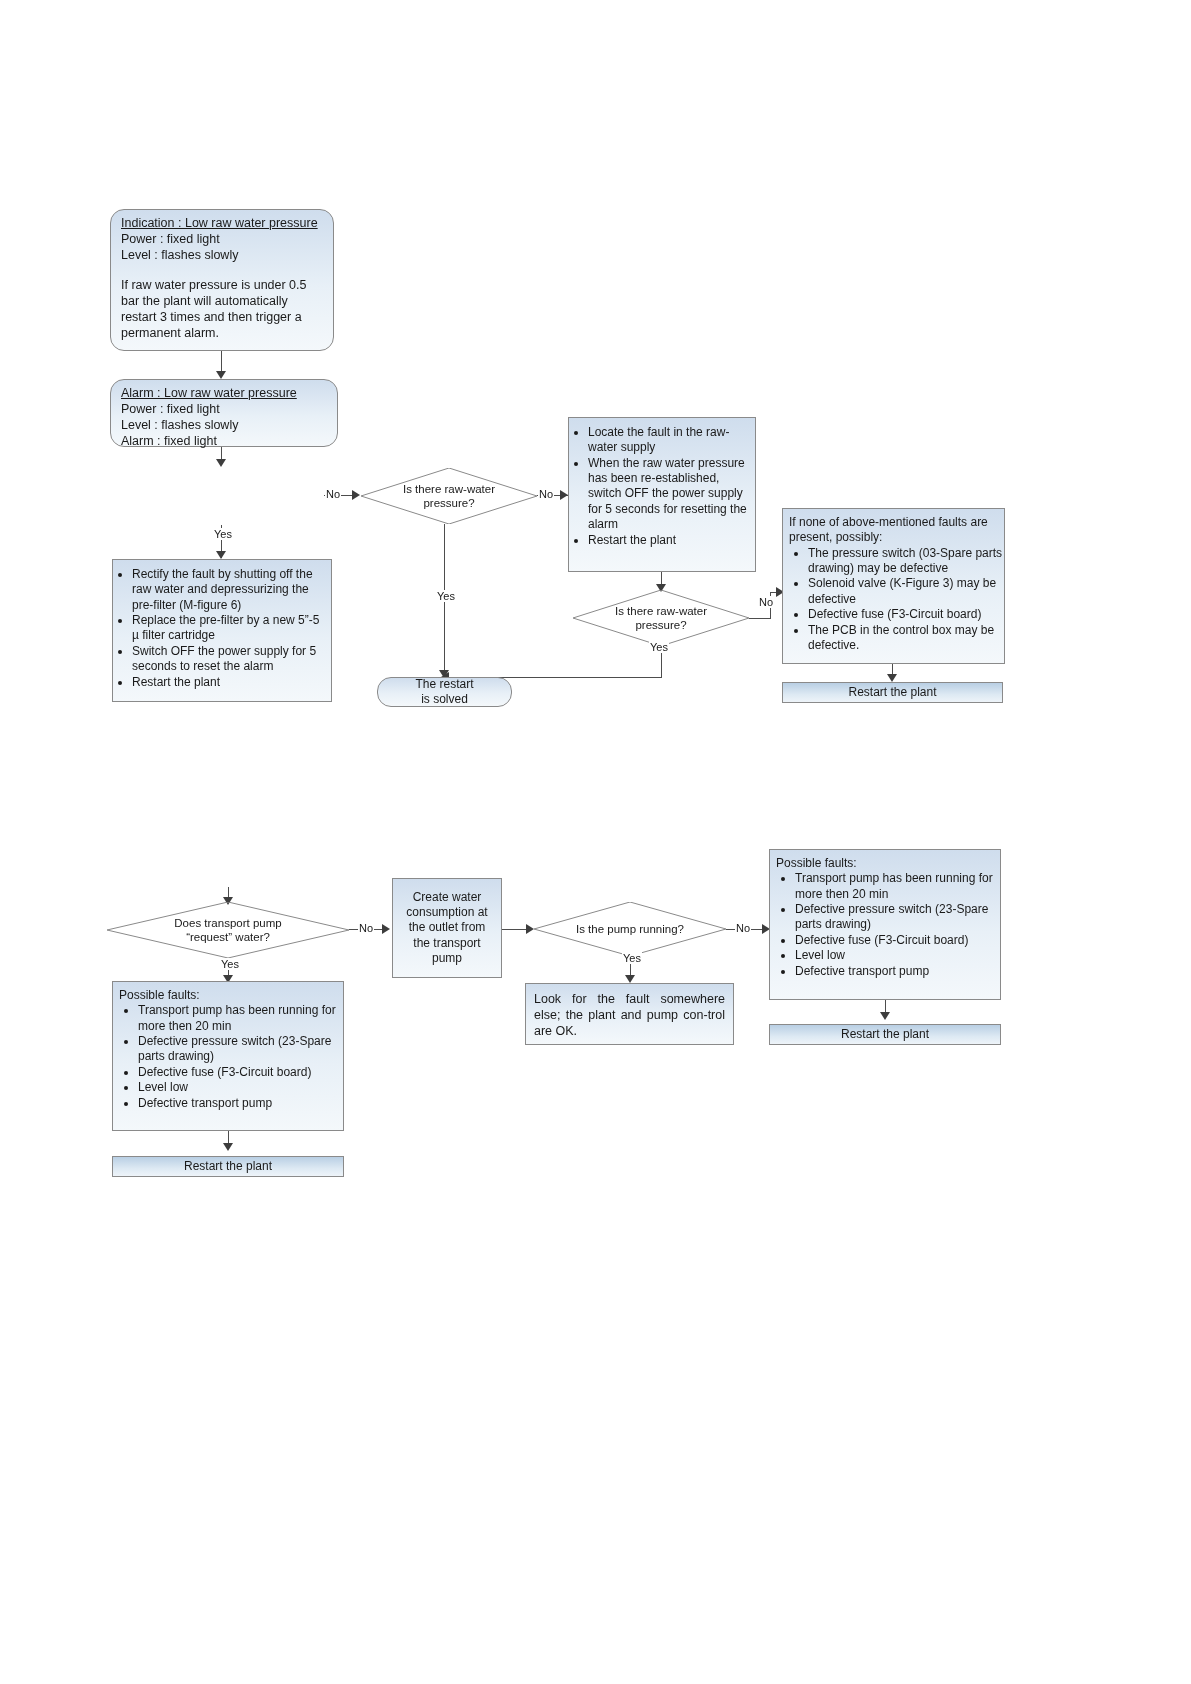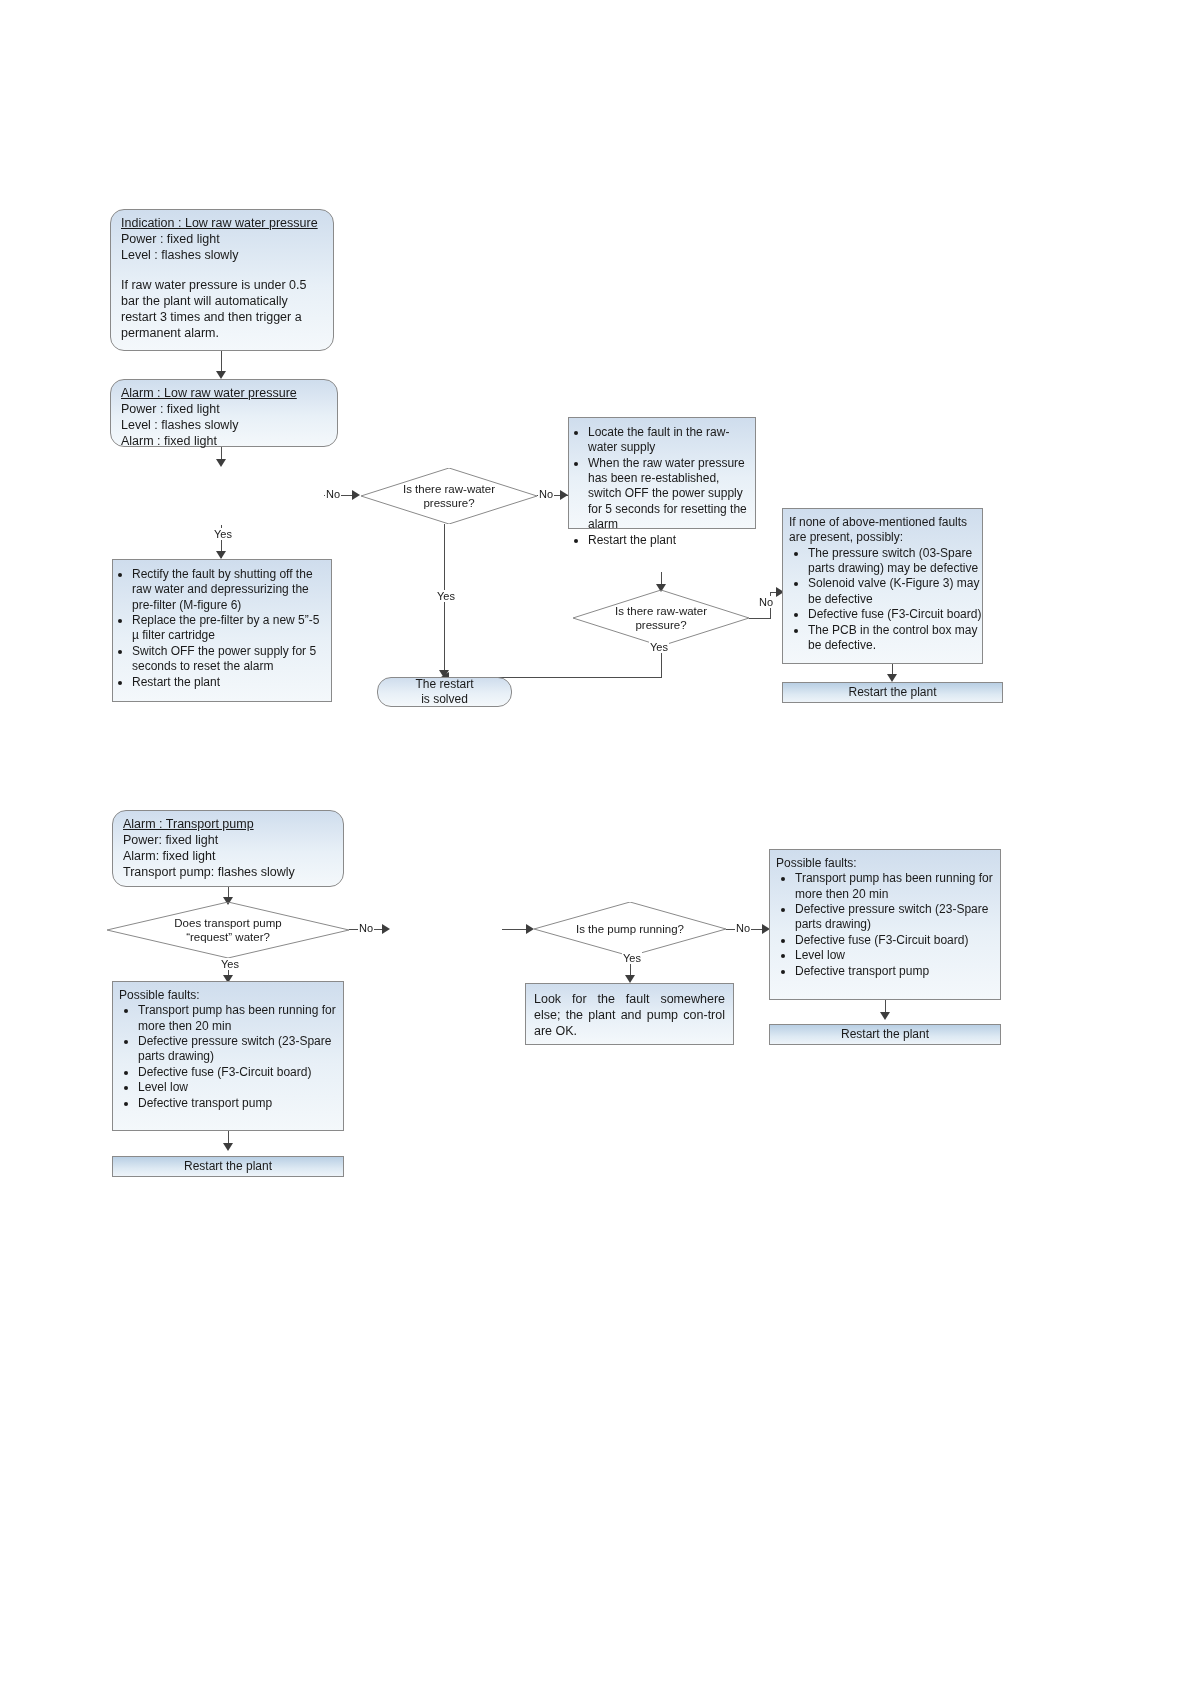--- a/index.html
+++ b/index.html
@@ -169,21 +169,21 @@
   </div>
 
   <div class="edge edge-h" style="left:537px; top:495px; width:31px;"></div>
   <div class="elabel" style="left:538px; top:488px;">No</div>
   <div class="arrow arrow-right" style="left:560px; top:490px;"></div>
 
   <div class="edge edge-v" style="left:444px; top:524px; height:152px;"></div>
   <div class="elabel" style="left:436px; top:590px;">Yes</div>
   <div class="arrow arrow-down" style="left:439px; top:670px;"></div>
 
-  <div class="node rect" style="left:568px; top:417px; width:188px; height:112px; font-size:12px; padding:7px 6px 23px 2px;">
+  <div class="node rect" style="left:568px; top:417px; width:188px; height:155px; font-size:12px; padding:7px 6px 23px 2px;">
     <ul class="bullets">
       <li>Locate the fault in the raw-water supply</li>
       <li>When the raw water pressure has been re-established, switch OFF the power supply for 5 seconds for resetting the alarm</li>
       <li>Restart the plant</li>
     </ul>
   </div>
 
   <div class="edge edge-v" style="left:661px; top:572px; height:16px;"></div>
   <div class="arrow arrow-down" style="left:656px; top:584px;"></div>
 
@@ -204,63 +204,60 @@
   <div class="edge edge-v" style="left:661px; top:646px; height:31px;"></div>
   <div class="elabel" style="left:649px; top:641px;">Yes</div>
   <div class="edge edge-h" style="left:444px; top:677px; width:218px;"></div>
   <div class="arrow arrow-left" style="left:441px; top:672px;"></div>
 
   <div class="node rounded center" style="left:377px; top:677px; width:135px; height:30px; font-size:12px; white-space:pre-line;">
     <span>The restart
 is solved</span>
   </div>
 
-  <div class="node rect" style="left:782px; top:508px; width:201px; height:156px; font-size:12px; padding:6px 0 6px 6px;">
+  <div class="node rect" style="left:782px; top:508px; width:223px; height:156px; font-size:12px; padding:6px 0 6px 6px;">
     <span class="txt">If none of above-mentioned faults are present, possibly:</span>
     <ul class="bullets" style="padding-left:19px; margin-top:0;">
       <li>The pressure switch (03-Spare parts drawing) may be defective</li>
       <li>Solenoid valve (K-Figure 3) may be defective</li>
       <li>Defective fuse (F3-Circuit board)</li>
       <li>The PCB in the control box may be defective.</li>
     </ul>
   </div>
 
   <div class="edge edge-v" style="left:892px; top:664px; height:15px;"></div>
   <div class="arrow arrow-down" style="left:887px; top:674px;"></div>
 
   <div class="node rect restart center" style="left:782px; top:682px; width:221px; height:21px; font-size:12px;">
     <span>Restart the plant</span>
   </div>
 
-  <div class="node rounded pad" style="left:112px; top:810px; width:232px; height:77px; font-size:12.5px;">
-    <span class="underline-head">Alarm : Transport pump</span>
-    <span class="txt">Power: fixed light</span>
-    <span class="txt">Alarm:  fixed light</span>
-    <span class="txt">Transport pump: flashes slowly</span>
-  </div>
 
   <div class="edge edge-v" style="left:228px; top:887px; height:14px;"></div>
   <div class="arrow arrow-down" style="left:223px; top:897px;"></div>
 
   <div class="diamond" style="left:107px; top:902px; width:242px; height:56px;">
     <svg viewBox="0 0 242 56" preserveAspectRatio="none">
       <polygon points="121,0 242,28 121,56 0,28" fill="url(#dg1)" stroke="#8a8a8a" stroke-width="1"></polygon>
     </svg>
     <span class="dlabel" style="font-size:11.5px;">Does transport pump
 “request” water?</span>
   </div>
 
   <div class="edge edge-h" style="left:349px; top:929px; width:35px;"></div>
   <div class="elabel" style="left:358px; top:922px;">No</div>
   <div class="arrow arrow-right" style="left:382px; top:924px;"></div>
 
   <div class="edge edge-v" style="left:228px; top:958px; height:24px;"></div>
   <div class="elabel" style="left:220px; top:958px;">Yes</div>
   <div class="arrow arrow-down" style="left:223px; top:975px;"></div>
 
+  <div class="node rect center" style="left:392px; top:878px; width:110px; height:100px; font-size:12px; padding:4px 6px;">
+    <span>Create water consumption at the outlet from the transport pump</span>
+  </div>
 
   <div class="edge edge-h" style="left:502px; top:929px; width:27px;"></div>
   <div class="arrow arrow-right" style="left:526px; top:924px;"></div>
 
   <div class="diamond" style="left:534px; top:902px; width:192px; height:54px;">
     <svg viewBox="0 0 192 54" preserveAspectRatio="none">
       <polygon points="96,0 192,27 96,54 0,27" fill="url(#dg1)" stroke="#8a8a8a" stroke-width="1"></polygon>
     </svg>
     <span class="dlabel" style="font-size:11.5px;">Is the pump running?</span>
   </div>

